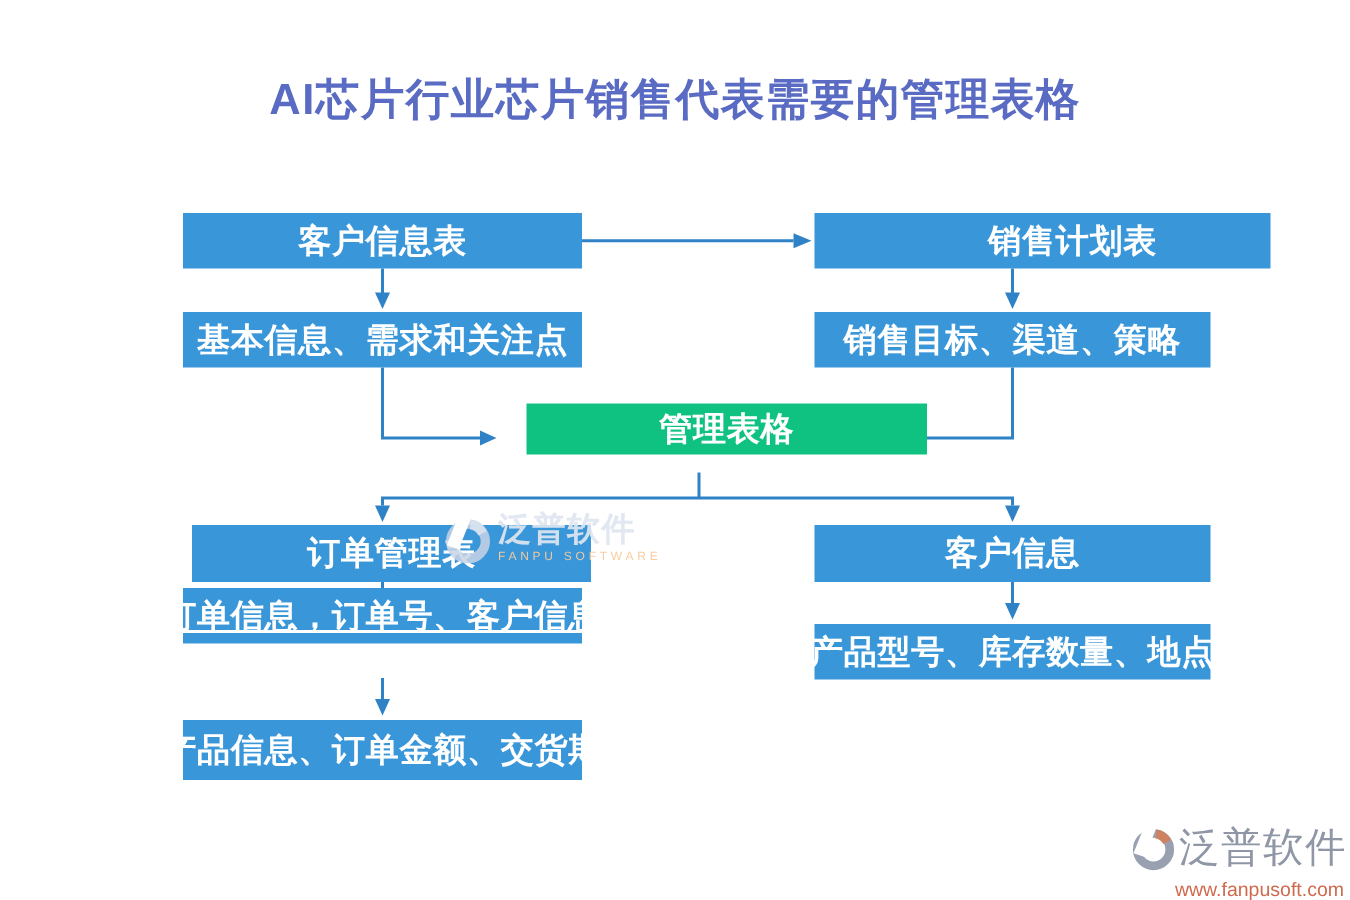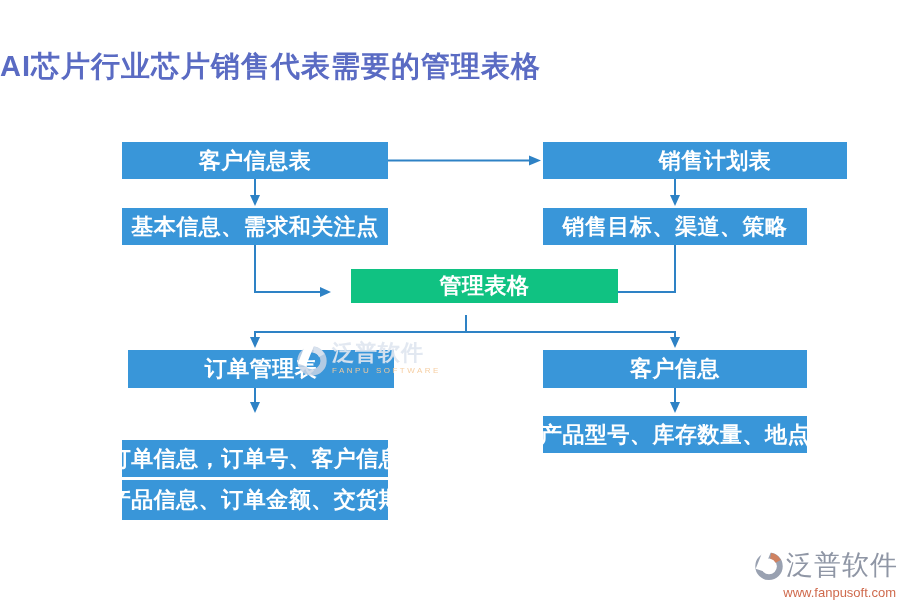--- a/index.html
+++ b/index.html
@@ -8,20 +8,21 @@
     width: 900px;
     height: 600px;
     background: #ffffff;
     overflow: hidden;
     font-family: "Liberation Sans", sans-serif;
   }
   .title {
     position: absolute;
     left: 0; right: 0; top: 47px;
     margin: 0;
+    text-align: center;
     font-size: 29px;
     font-weight: bold;
     letter-spacing: 1px;
     color: #5a6bc3;
     font-family: "Liberation Sans", sans-serif;
   }
   .connectors {
     position: absolute;
     left: 0; top: 0;
     width: 900px; height: 600px;
@@ -162,21 +163,21 @@
   <div class="node blue" style="left:122px; top:208px; width:266px; height:37px;">基本信息、需求和关注点</div>
 
   <div class="node blue" style="left:543px; top:208px; width:264px; height:37px;">销售目标、渠道、策略</div>
 
   <div class="node green" style="left:351px; top:269px; width:267px; height:34px;">管理表格</div>
 
   <div class="node blue" style="left:128px; top:350px; width:266px; height:38px;text-align:right;">订单管理表</div>
 
   <div class="node blue" style="left:543px; top:350px; width:264px; height:38px;">客户信息</div>
 
-  <div class="node blue" style="left:122px; top:440px; width:266px; height:37px;">订单信息，订单号、客户信息</div>
+  <div class="node blue" style="left:122px; top:392px; width:266px; height:37px;text-decoration:underline;">订单信息，订单号、客户信息</div>
 
   <div class="node blue" style="left:543px; top:416px; width:264px; height:37px;">产品型号、库存数量、地点</div>
 
   <div class="node blue" style="left:122px; top:480px; width:266px; height:40px;">产品信息、订单金额、交货期</div>
 
   <div class="wm">
     <svg width="32" height="38" viewBox="0 0 36 42">
       <g>
         <circle cx="18" cy="22" r="13" fill="none" stroke="rgba(200,212,228,0.85)" stroke-width="7"></circle>
         <polygon points="12,0 21,3 11,28 2,25" fill="#ffffff"></polygon>

